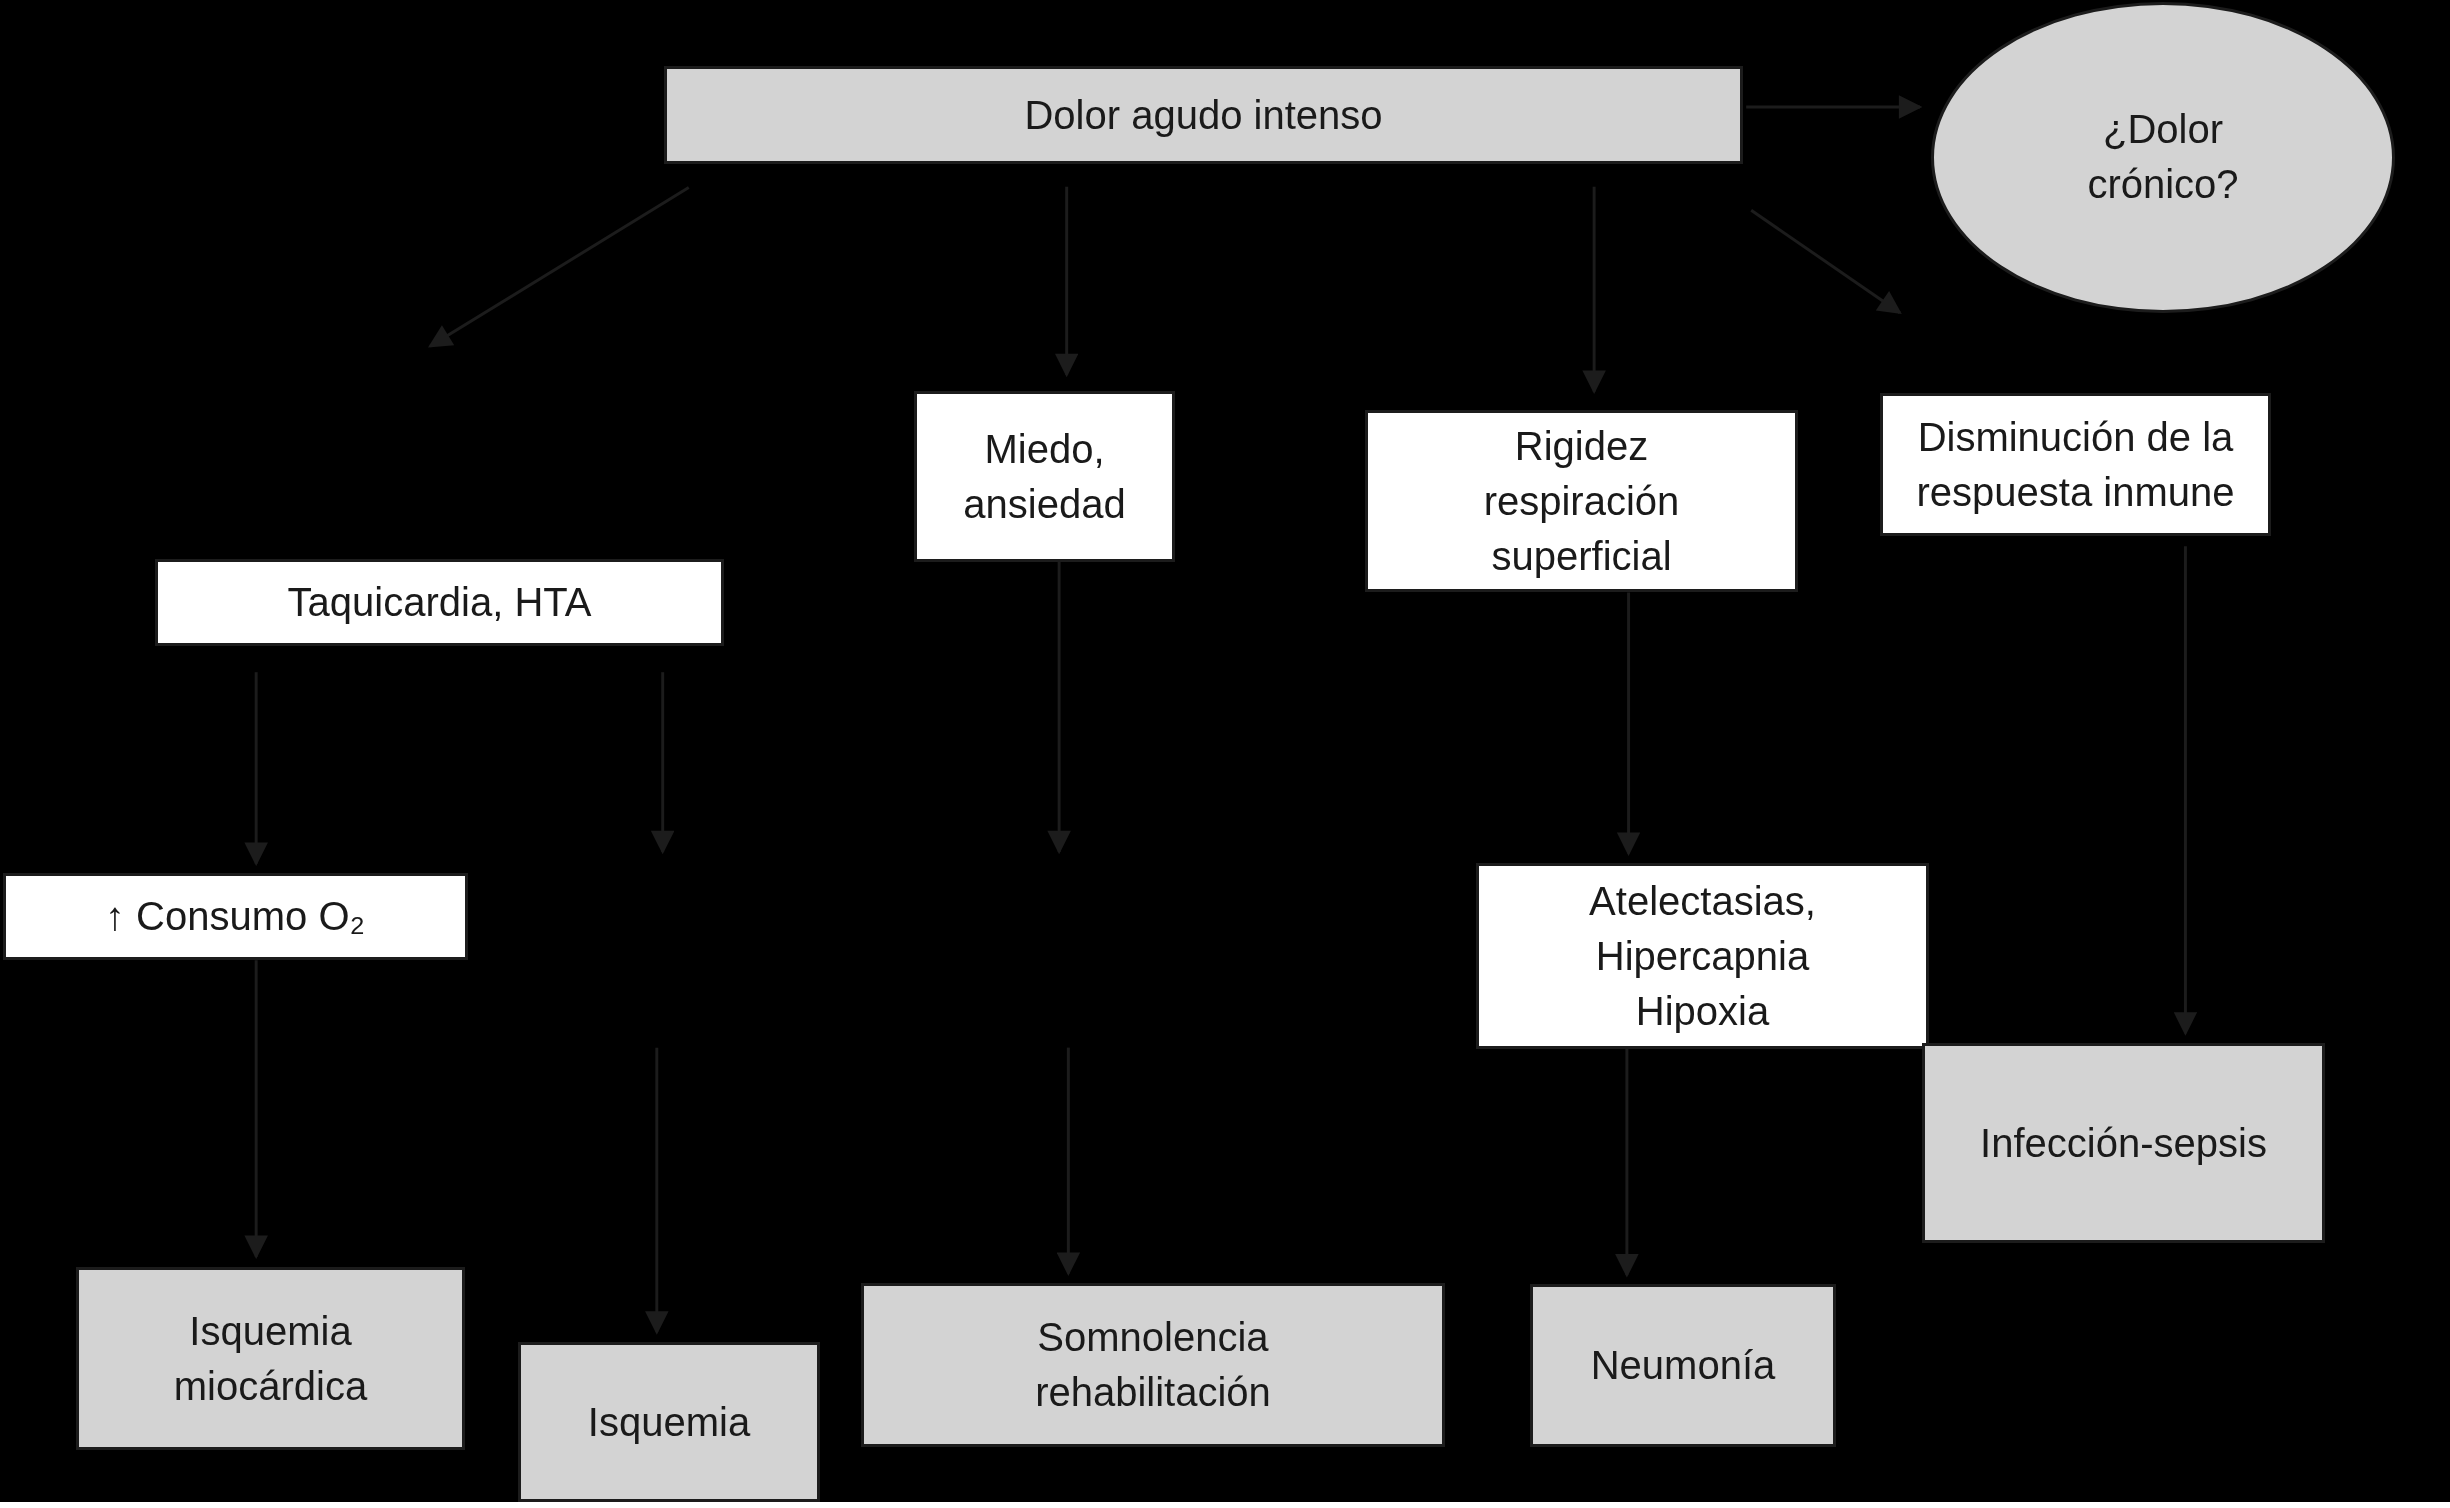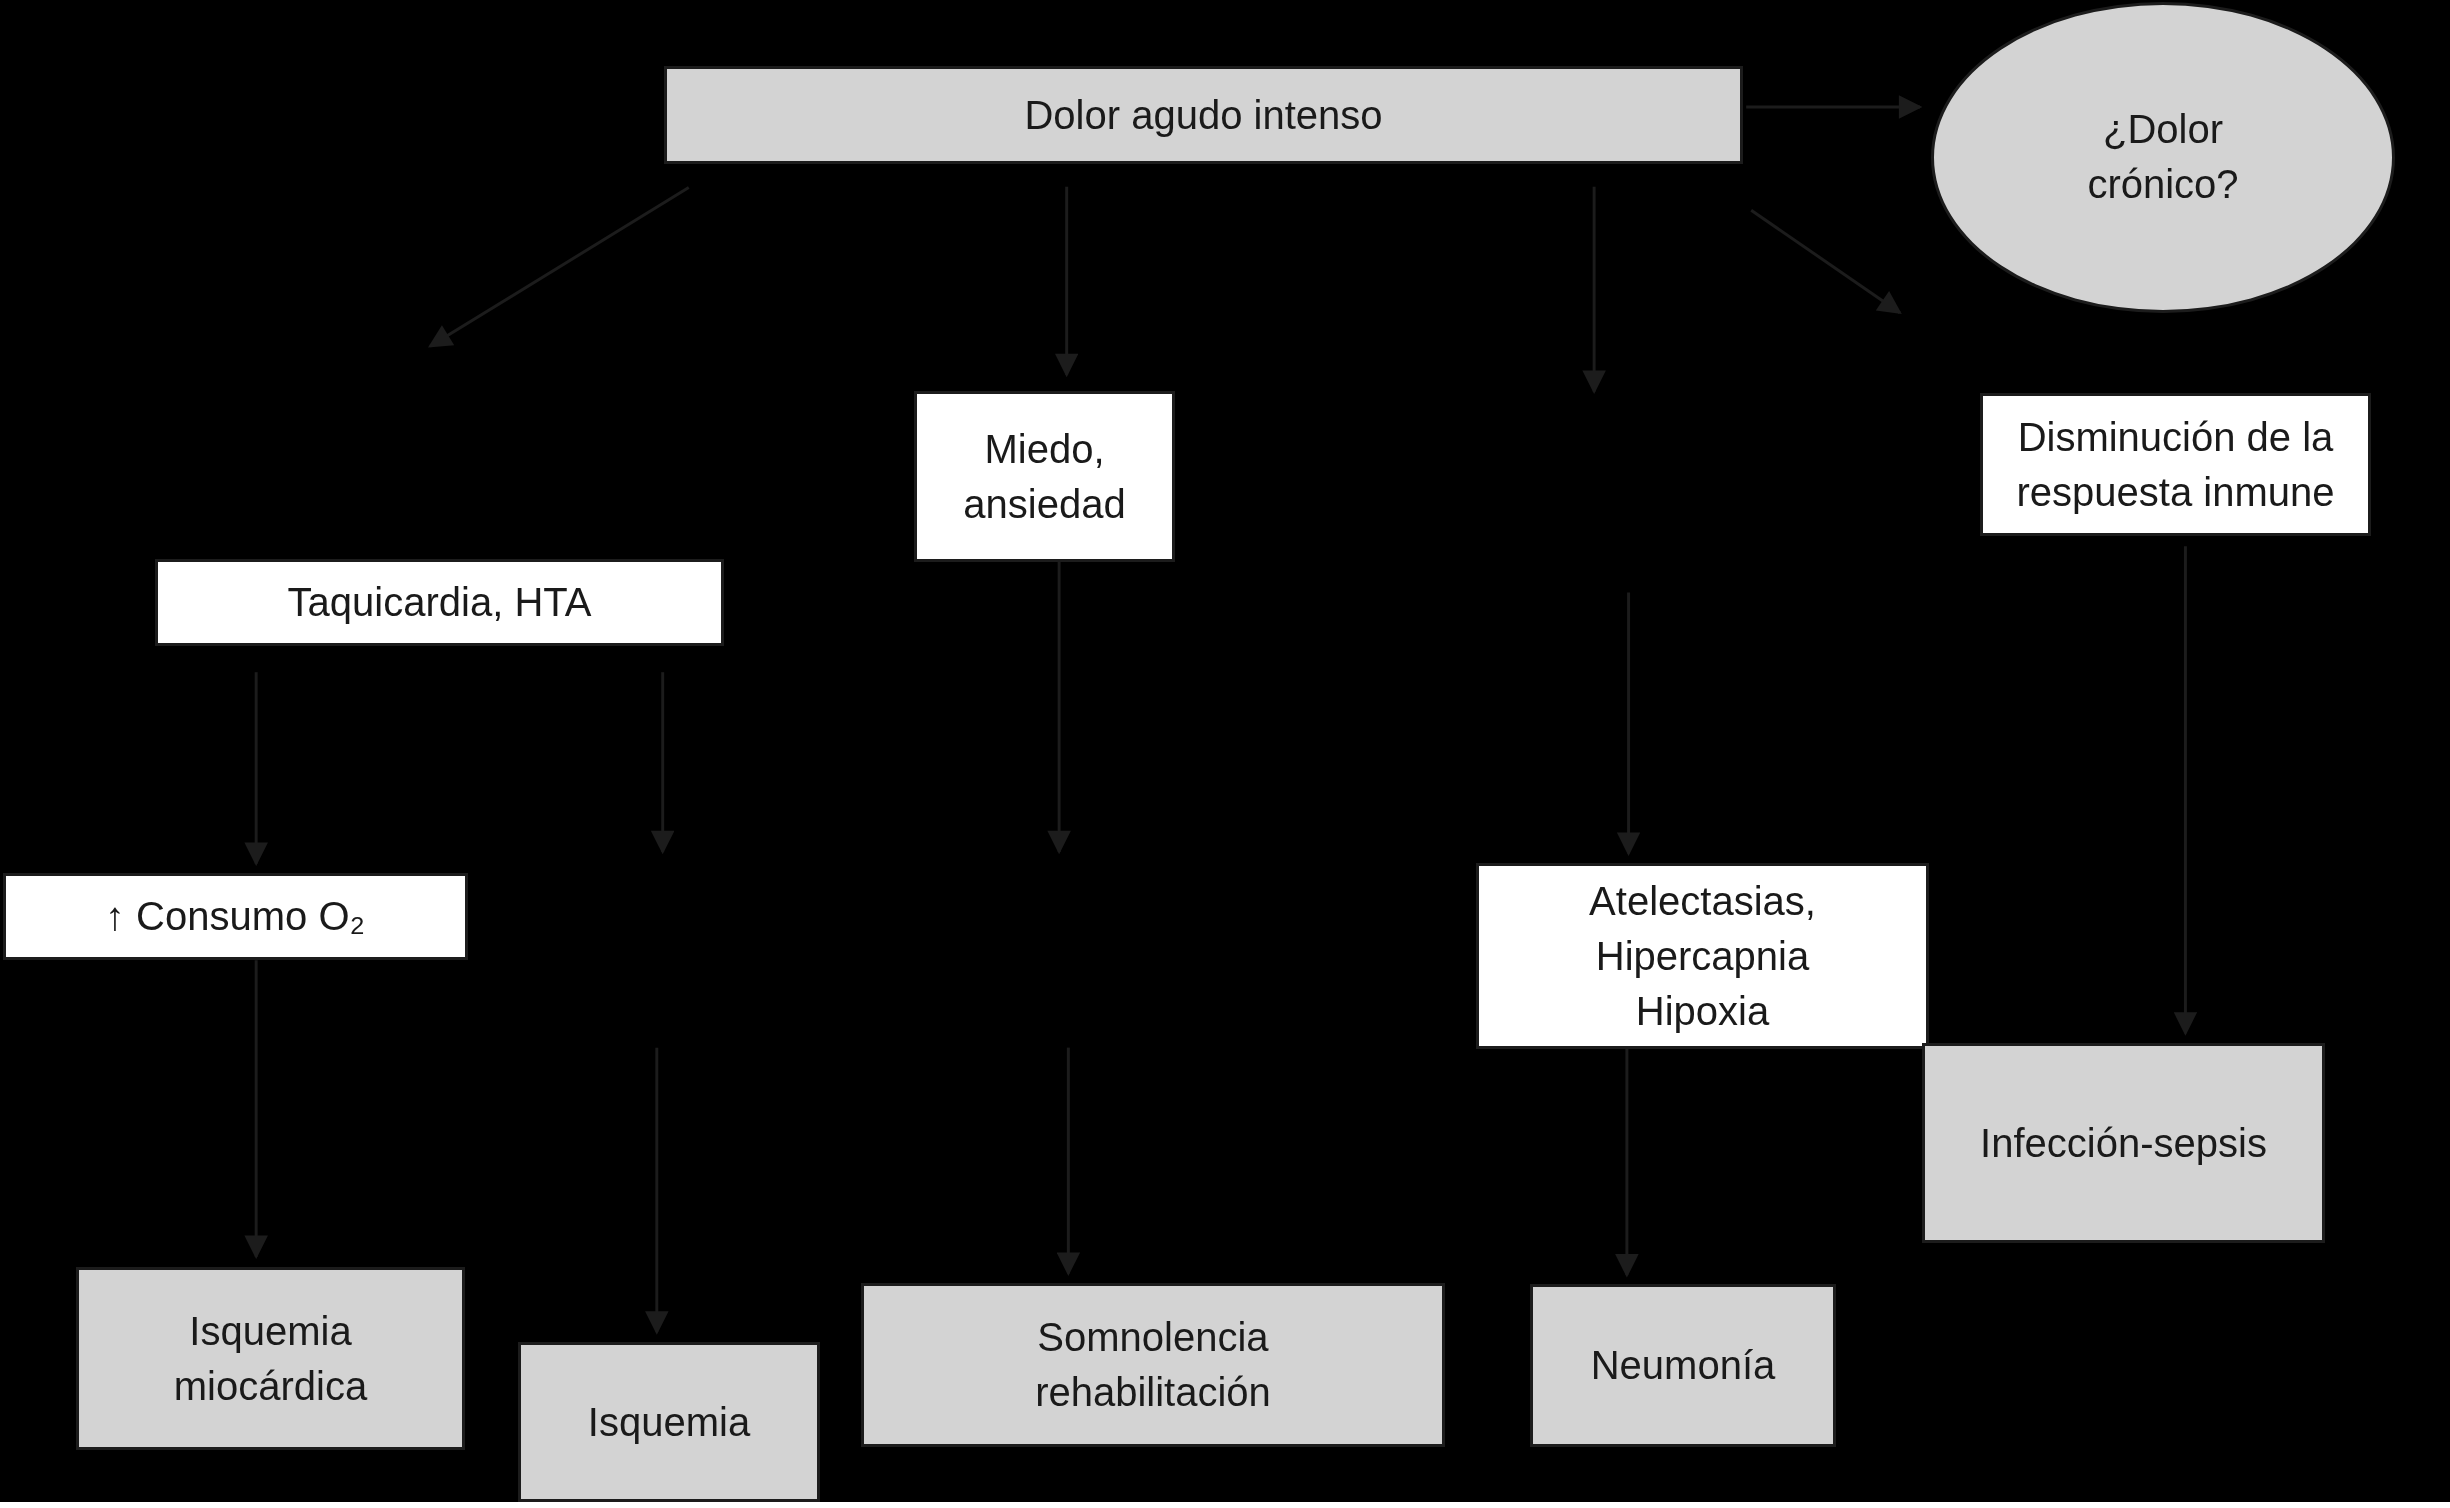--- a/index.html
+++ b/index.html
@@ -81,22 +81,27 @@
     <span class="label">¿Dolor
 crónico?</span>
   </div>
 
 
   <div class="node" style="left:914px;top:391px;width:261px;height:171px">
     <span class="label">Miedo,
 ansiedad</span>
   </div>
 
+  <div class="node" style="left:1365px;top:410px;width:433px;height:182px">
+    <span class="label">Rigidez
+respiración
+superficial</span>
+  </div>
 
-  <div class="node" style="left:1980px;top:393px;width:391px;height:143px">
+  <div class="node" style="left:1880px;top:393px;width:391px;height:143px">
     <span class="label">Disminución de la
 respuesta inmune</span>
   </div>
 
   <div class="node" style="left:155px;top:559px;width:569px;height:87px">
     <span class="label">Taquicardia, HTA</span>
   </div>
 
   <div class="node" style="left:2.5px;top:873px;width:465px;height:87px">
     <span class="label">↑ Consumo O₂</span>

